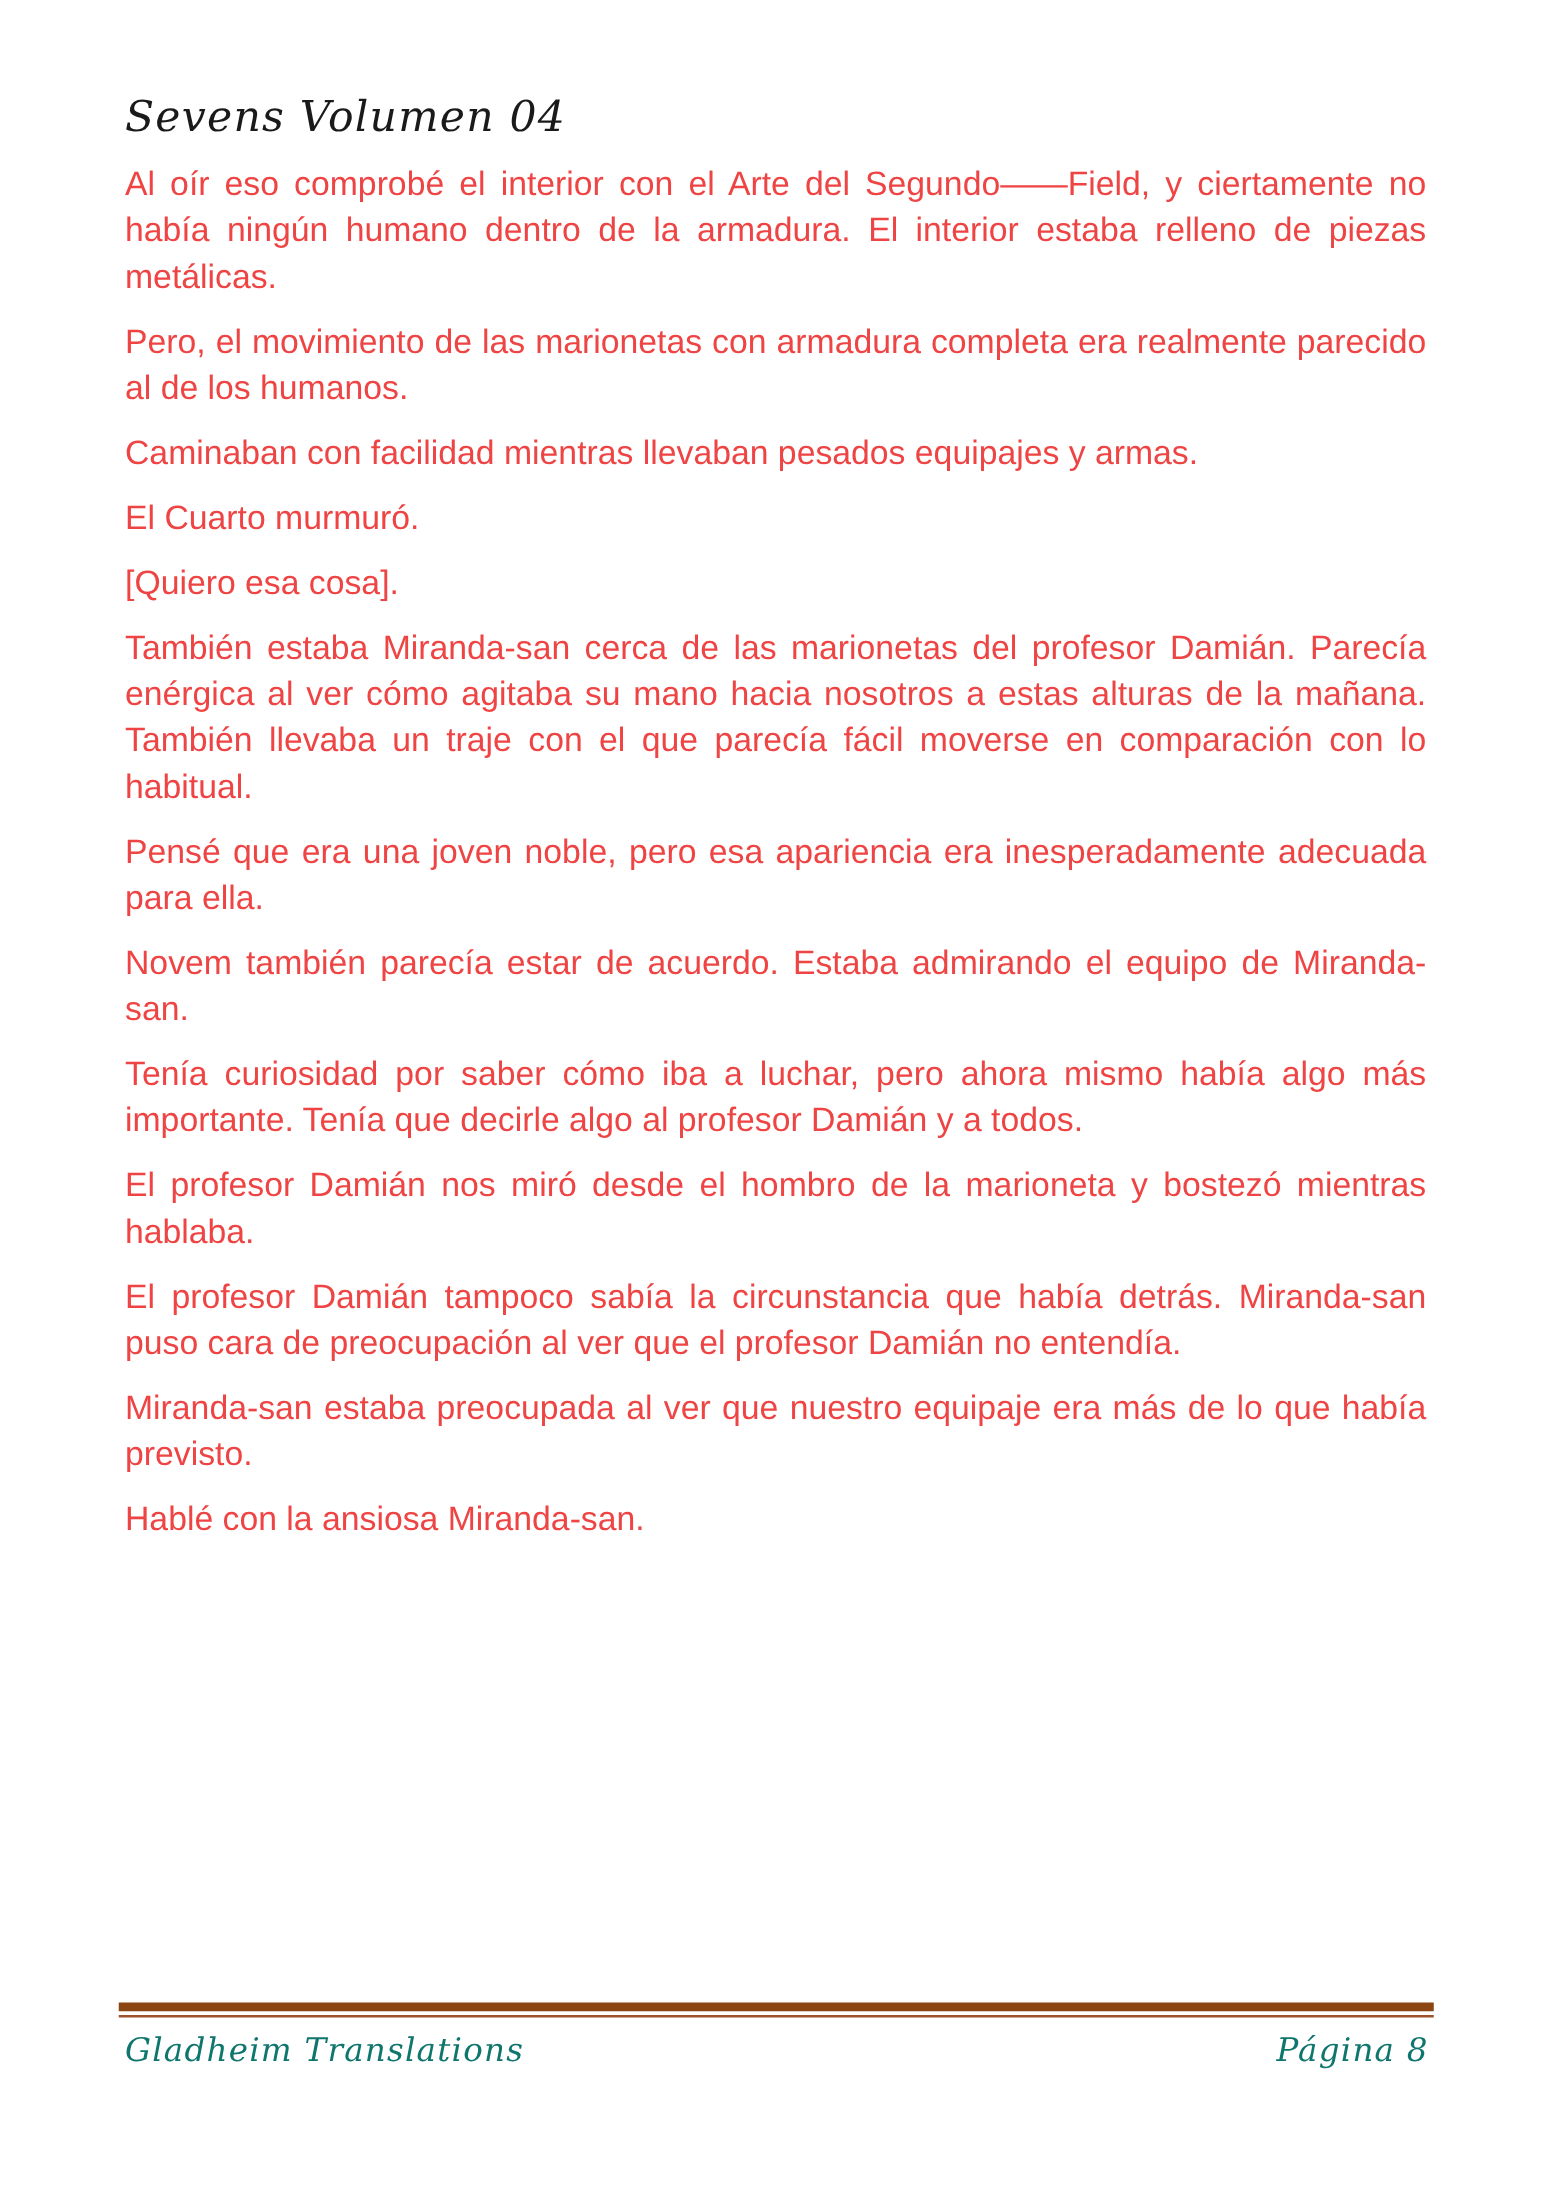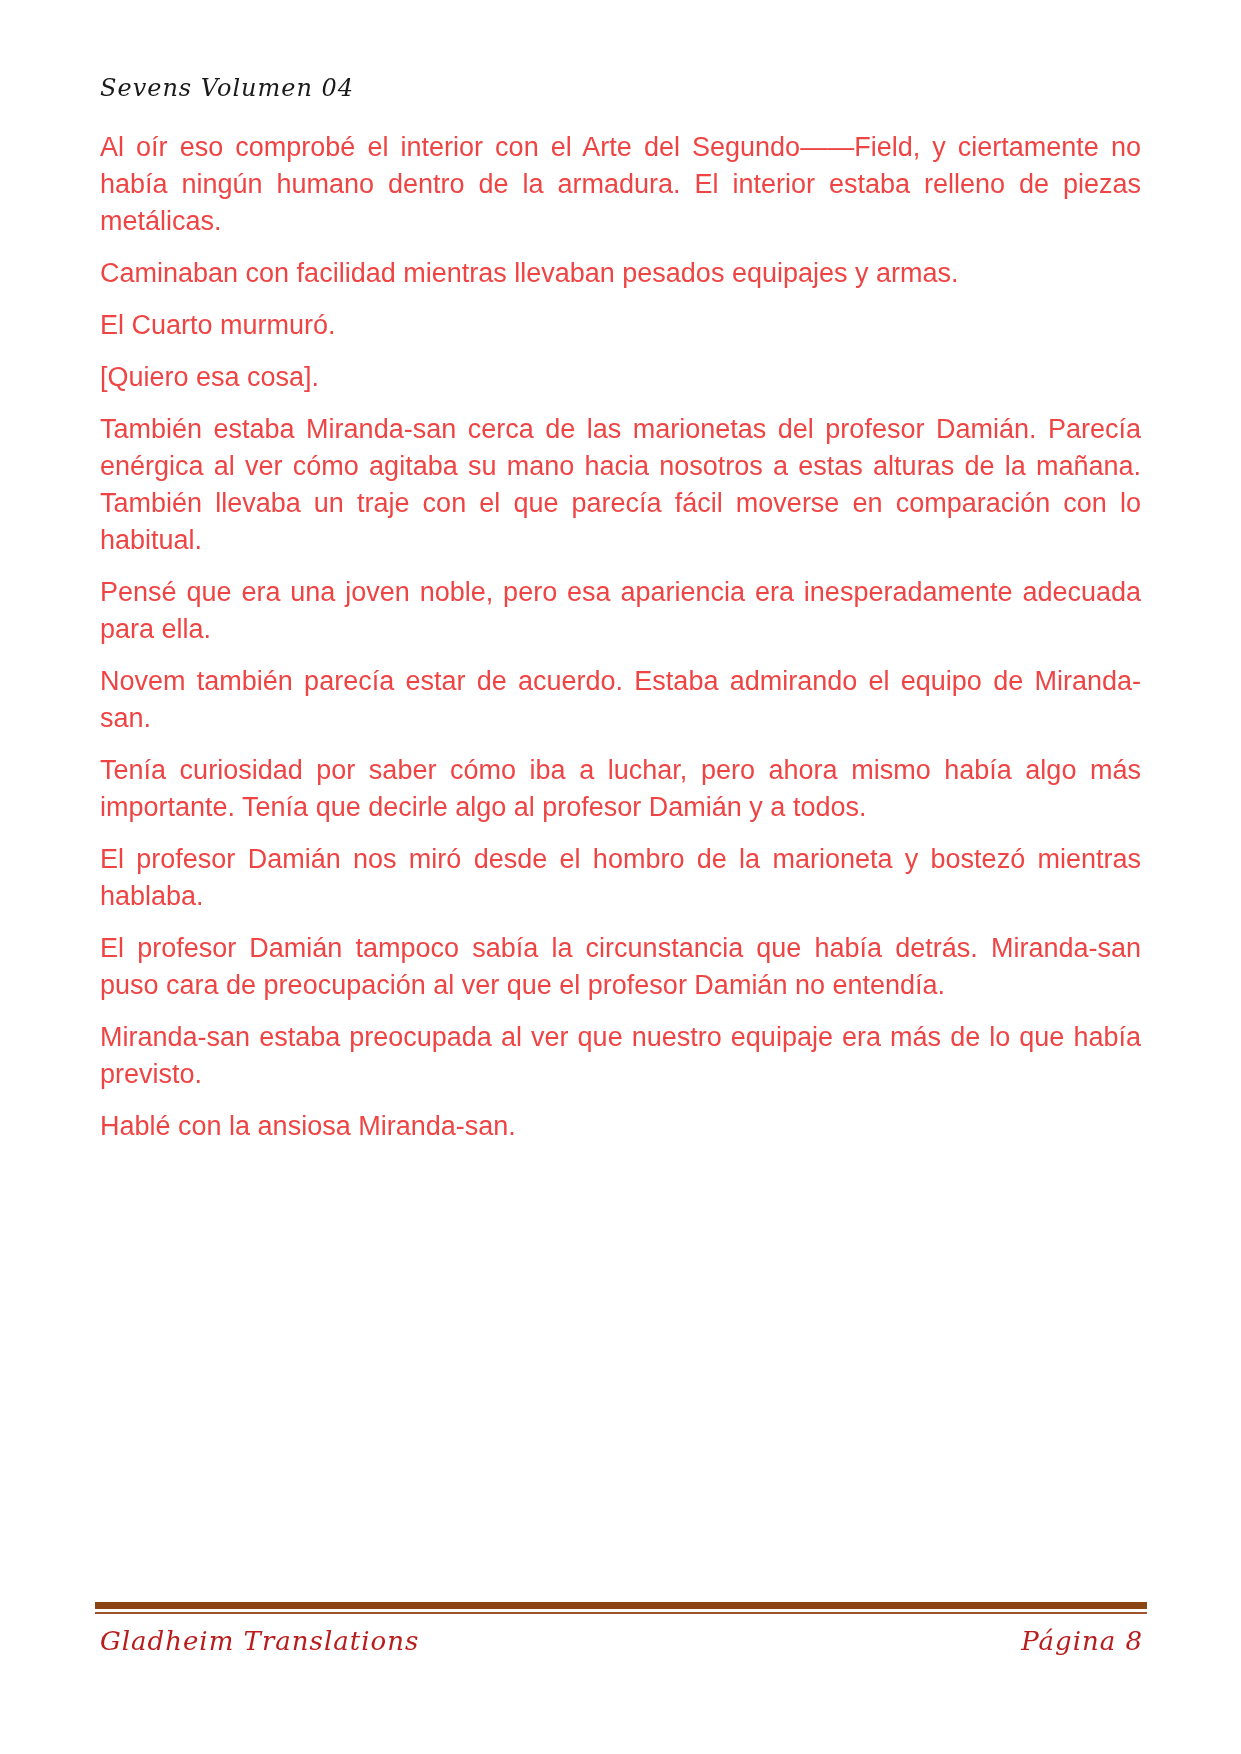--- a/index.html
+++ b/index.html
@@ -15,21 +15,21 @@
     color: #000000;
     font-family: "Liberation Sans", sans-serif;
     overflow: hidden;
   }
   .doc-header {
     position: absolute;
     left: 100px;
     top: 74px;
     font-family: "DejaVu Serif", serif;
     font-style: italic;
-    font-size: 24px;
+    font-size: 34px;
     letter-spacing: 1px;
     color: #1a1a1a;
   }
   .doc-content {
     position: absolute;
     left: 100px;
     top: 129px;
     width: 1041px;
   }
   .doc-content p.para {
@@ -61,32 +61,33 @@
     left: 100px;
     top: 1626px;
     width: 1043px;
     display: flex;
     justify-content: space-between;
     align-items: baseline;
     font-family: "DejaVu Serif", serif;
     font-style: italic;
     font-size: 26px;
     letter-spacing: 1px;
-    color: #b91c1c;
+    color: #0f766e;
   }
 </style>
 </head>
 <body>
 
 <div class="page">
 
   <div class="doc-header">Sevens Volumen 04</div>
 
   <div class="doc-content">
       <p class="para">Al oír eso comprobé el interior con el Arte del Segundo——Field, y ciertamente no había ningún humano dentro de la armadura. El interior estaba relleno de piezas metálicas.</p>
+      <p class="para">Pero, el movimiento de las marionetas con armadura completa era realmente parecido al de los humanos.</p>
       <p class="para">Caminaban con facilidad mientras llevaban pesados equipajes y armas.</p>
       <p class="para">El Cuarto murmuró.</p>
       <p class="para">[Quiero esa cosa].</p>
       <p class="para">También estaba Miranda-san cerca de las marionetas del profesor Damián. Parecía enérgica al ver cómo agitaba su mano hacia nosotros a estas alturas de la mañana. También llevaba un traje con el que parecía fácil moverse en comparación con lo habitual.</p>
       <p class="para">Pensé que era una joven noble, pero esa apariencia era inesperadamente adecuada para ella.</p>
       <p class="para">Novem también parecía estar de acuerdo. Estaba admirando el equipo de Miranda-san.</p>
       <p class="para">Tenía curiosidad por saber cómo iba a luchar, pero ahora mismo había algo más importante. Tenía que decirle algo al profesor Damián y a todos.</p>
       <p class="para">El profesor Damián nos miró desde el hombro de la marioneta y bostezó mientras hablaba.</p>
       <p class="para">El profesor Damián tampoco sabía la circunstancia que había detrás. Miranda-san puso cara de preocupación al ver que el profesor Damián no entendía.</p>
       <p class="para">Miranda-san estaba preocupada al ver que nuestro equipaje era más de lo que había previsto.</p>

